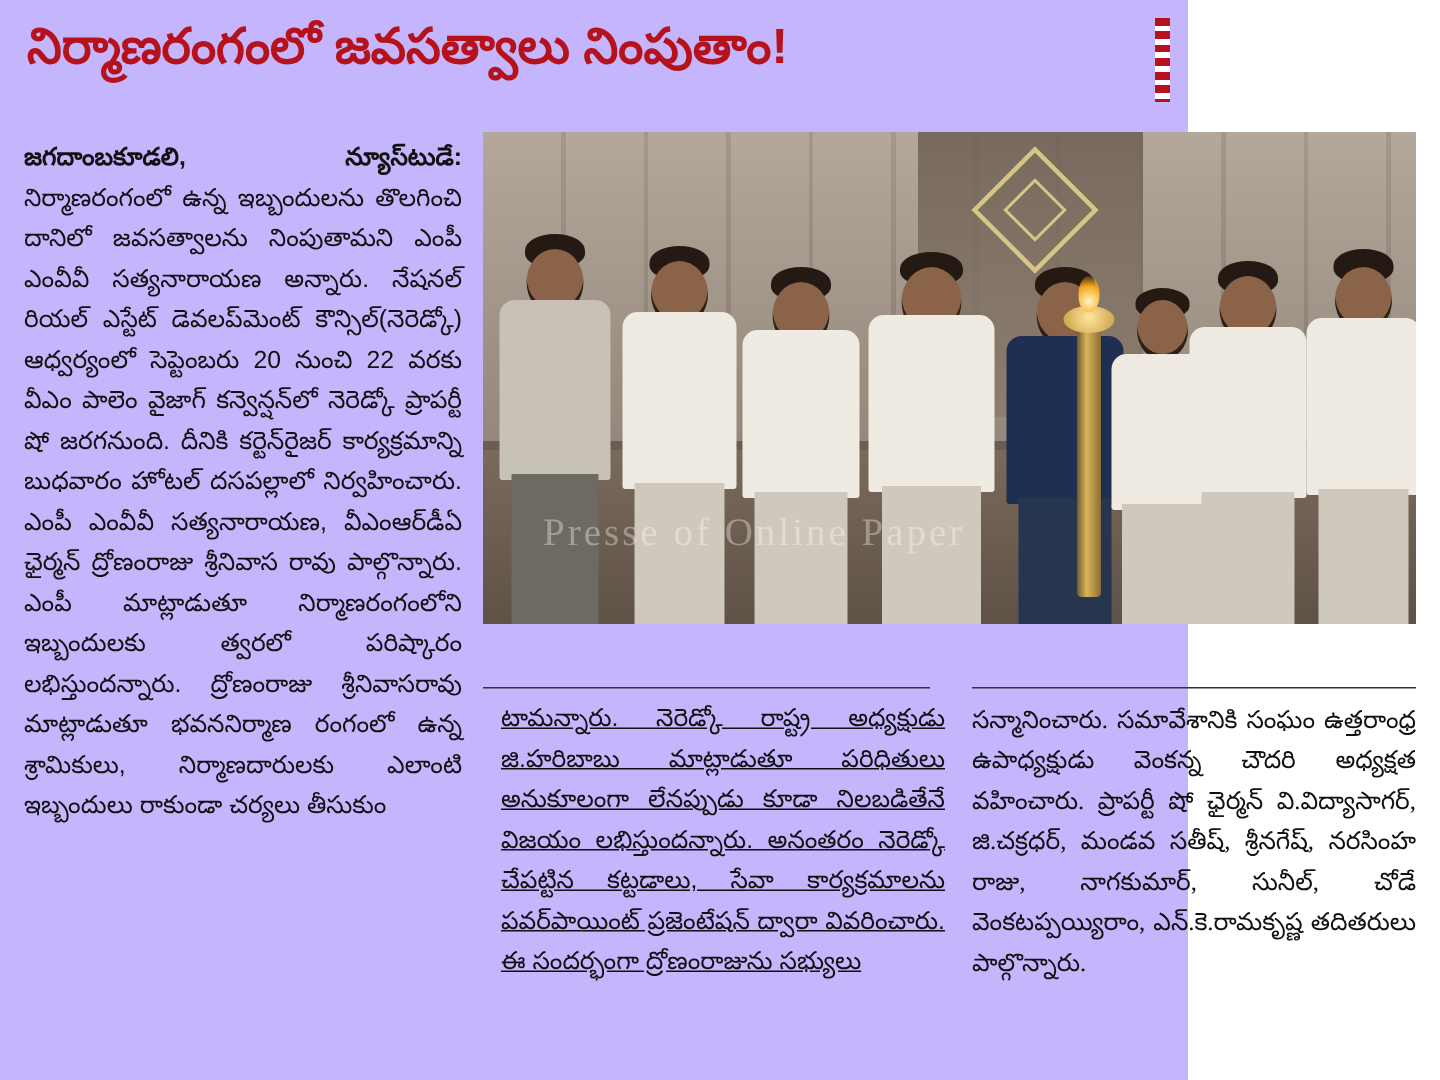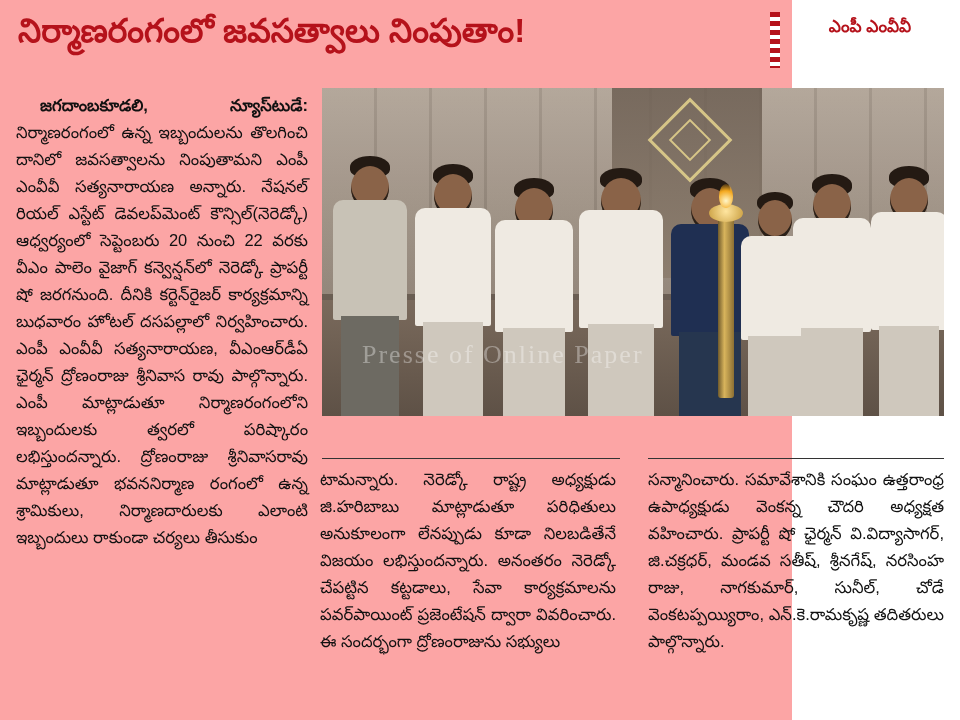--- a/index.html
+++ b/index.html
@@ -10,21 +10,21 @@
     width: 960px;
     height: 720px;
     background: #ffffff;
     font-family: "Liberation Sans", sans-serif;
     overflow: hidden;
   }
   .page {
     position: relative;
     width: 792px;
     height: 720px;
-    background: #fca5a5;
+    background: #c4b5fd;
   }
 
   
   .headline-band {
     position: absolute;
     left: 0;
     top: 0;
     width: 960px;
     height: 78px;
   }
@@ -72,31 +72,33 @@
     font-size: 16.5px;
     line-height: 27px;
     text-align: justify;
     text-justify: inter-word;
   }
   .col1 {
     left: 16px;
     top: 92px;
     width: 292px;
   }
-  .col1 .dateline { font-weight: bold; margin-left: 24px; }
+  .col1 .dateline { font-weight: bold; }
 
   .col2 {
-    left: 320px;
+    left: 334px;
     top: 466px;
     width: 296px;
+    text-decoration: underline;
   }
   .col3 {
     left: 648px;
     top: 466px;
     width: 296px;
+    font-family: Liberation Serif, serif;
   }
 
   .col-rule {
     position: absolute;
     background: #333333;
     height: 1px;
   }
   .rule-c2 { left: 322px; top: 458px; width: 298px; }
   .rule-c3 { left: 648px; top: 458px; width: 296px; }
 
@@ -244,21 +246,20 @@
 </style>
 </head>
 <body>
 
 <div class="page">
 
   <div class="headline-band">
     <div class="headline-main">నిర్మాణరంగంలో జవసత్వాలు నింపుతాం!</div>
     <div class="headline-rule"></div>
     <div class="byline">
-      <div>ఎంపీ ఎంవీవీ</div>
     </div>
   </div>
 
   <div class="col col1">
     <span class="dateline">జగదాంబకూడలి,</span>
     <span>&nbsp;&nbsp;&nbsp;&nbsp;</span>
     <span class="dateline">న్యూస్‌టుడే:</span>
     <span>నిర్మాణరంగంలో ఉన్న ఇబ్బందులను తొలగించి దానిలో జవసత్వాలను నింపుతామని ఎంపీ ఎంవీవీ సత్యనారాయణ అన్నారు. నేషనల్ రియల్ ఎస్టేట్ డెవలప్‌మెంట్ కౌన్సిల్(నెరెడ్కో) ఆధ్వర్యంలో సెప్టెంబరు 20 నుంచి 22 వరకు వీఎం పాలెం వైజాగ్ కన్వెన్షన్‌లో నెరెడ్కో ప్రాపర్టీ షో జరగనుంది. దీనికి కర్టెన్‌రైజర్ కార్యక్రమాన్ని బుధవారం హోటల్ దసపల్లాలో నిర్వహించారు. ఎంపీ ఎంవీవీ సత్యనారాయణ, వీఎంఆర్‌డీఏ ఛైర్మన్ ద్రోణంరాజు శ్రీనివాస రావు పాల్గొన్నారు. ఎంపీ మాట్లాడుతూ నిర్మాణరంగంలోని ఇబ్బందులకు త్వరలో పరిష్కారం లభిస్తుందన్నారు. ద్రోణంరాజు శ్రీనివాసరావు మాట్లాడుతూ భవననిర్మాణ రంగంలో ఉన్న శ్రామికులు, నిర్మాణదారులకు ఎలాంటి ఇబ్బందులు రాకుండా చర్యలు తీసుకుం</span>
   </div>
 

